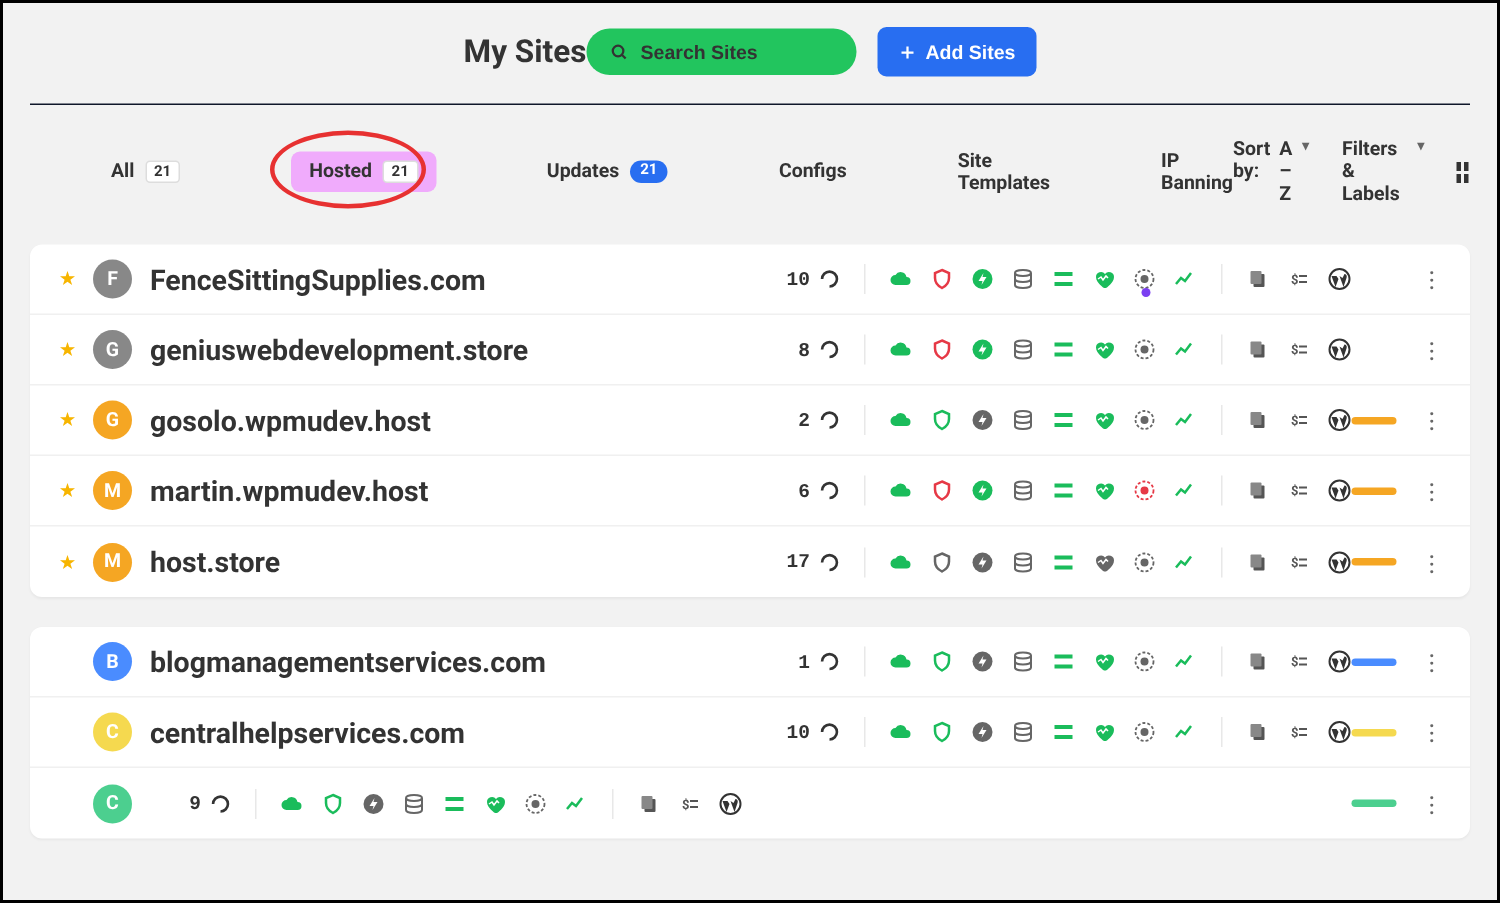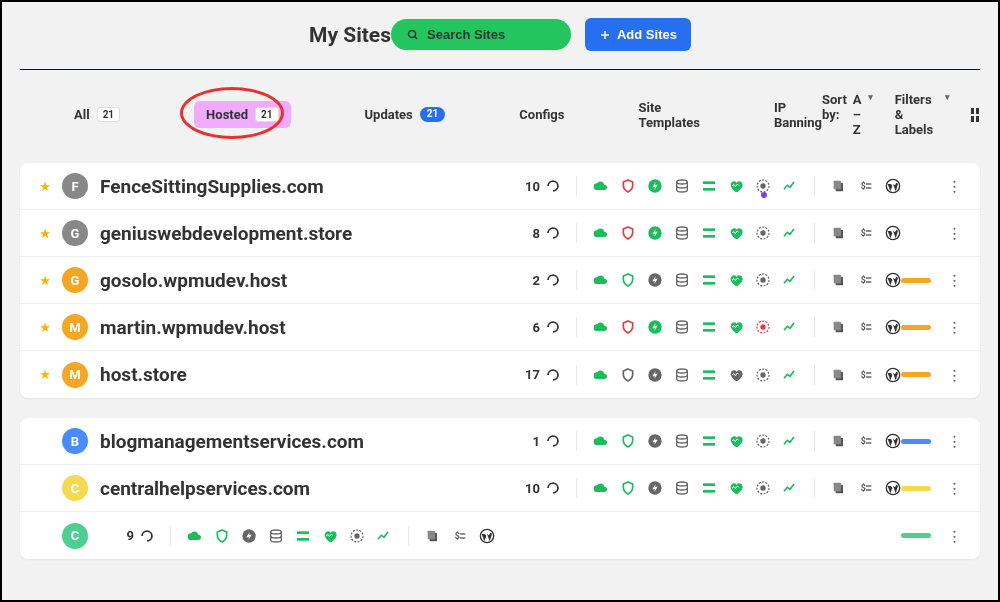--- a/index.html
+++ b/index.html
@@ -29,21 +29,21 @@
   .grid-toggle { display: grid; grid-template-columns: 1fr 1fr; grid-template-rows: 1fr 1fr; gap: 2px; width: 14px; height: 14px; cursor: pointer; }
   .grid-toggle div { background: #333; }
 
   .card { background: #fff; border-radius: 8px; box-shadow: 0 1px 2px rgba(0,0,0,0.05); margin-bottom: 20px; }
   .site-row { display: flex; align-items: center; height: 47px; padding: 0 14px; border-bottom: 1px solid #f0f0f0; }
   .site-row:last-child { border-bottom: none; }
   .star-col { width: 22px; text-align: center; color: #f7b500; font-size: 13px; }
   .star-col.empty { color: transparent; }
   .avatar { width: 26px; height: 26px; border-radius: 50%; margin: 0 12px 0 6px; display: flex; align-items: center; justify-content: center; color: #fff; font-weight: 700; font-size: 13px; }
   .name-col { flex: 1; font-weight: 700; font-size: 19px; color: #333; }
-  .updates-col { display: flex; align-items: center; gap: 6px; width: 54px; justify-content: flex-end; font-size: 13px; font-weight: 700; color: #333; }
+  .updates-col { display: flex; align-items: center; gap: 6px; width: 54px; justify-content: flex-end; font-size: 13px; font-weight: 700; color: #333; font-family: Liberation Mono, monospace; }
   .updates-col svg { width: 14px; height: 14px; }
   .divider { width: 1px; height: 20px; background: #e8e8e8; margin: 0 16px; }
   .plugin-icons { display: flex; align-items: center; gap: 11px; }
   .pi { width: 16px; height: 16px; display: flex; align-items: center; justify-content: center; position: relative; }
   .pi svg { width: 16px; height: 16px; }
   .dot-purple { position: absolute; bottom: -4px; right: 4px; width: 6px; height: 6px; border-radius: 50%; background: #7b3ff1; }
   .meta-icons { display: flex; align-items: center; gap: 11px; }
   .tag-bar { width: 30px; height: 5px; border-radius: 3px; margin-left: auto; margin-right: 12px; }
   .kebab { color: #666; font-size: 15px; cursor: pointer; padding: 0 4px; letter-spacing: 0; }
 

